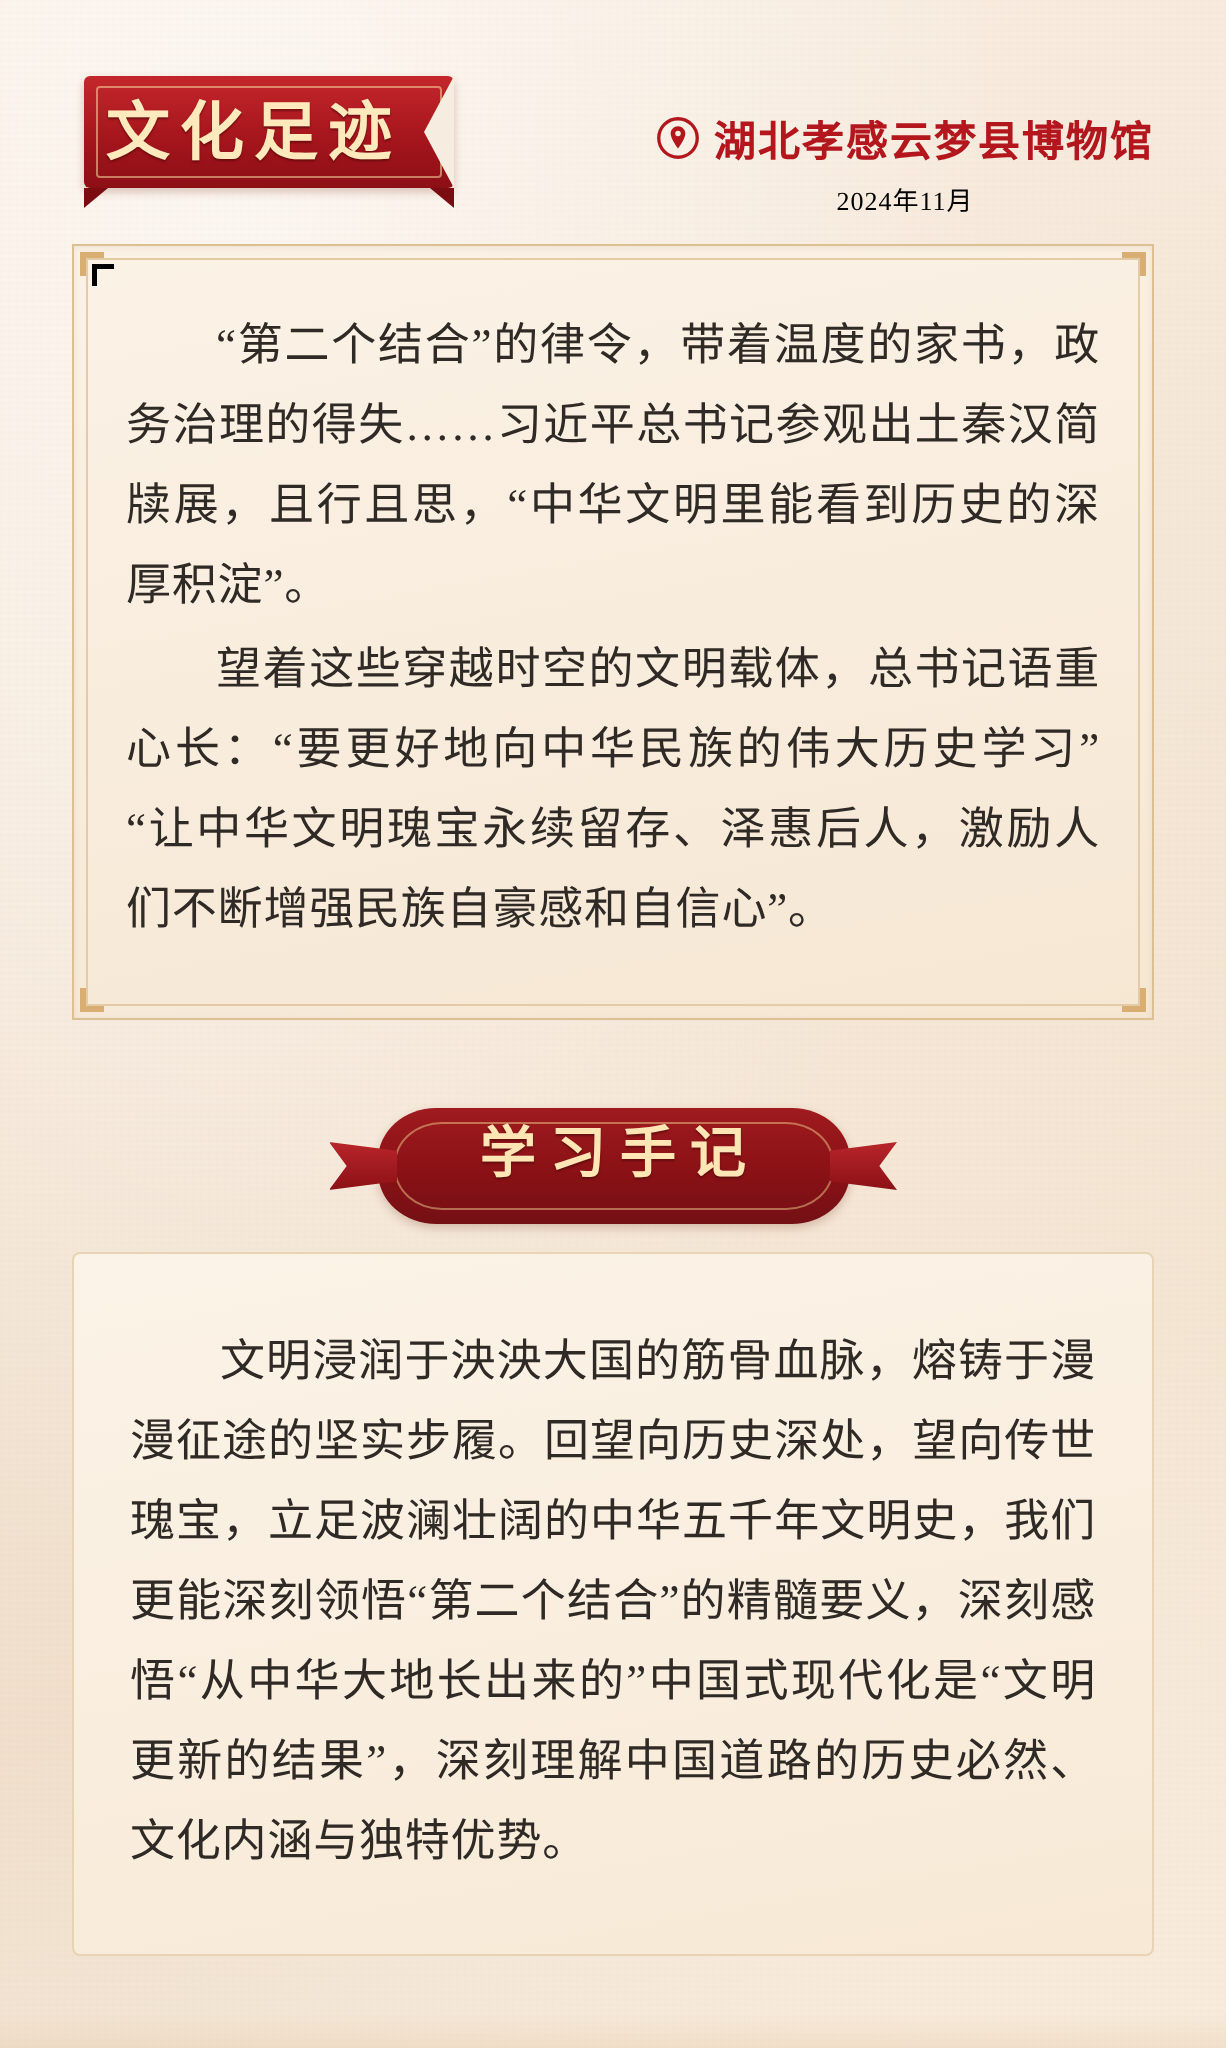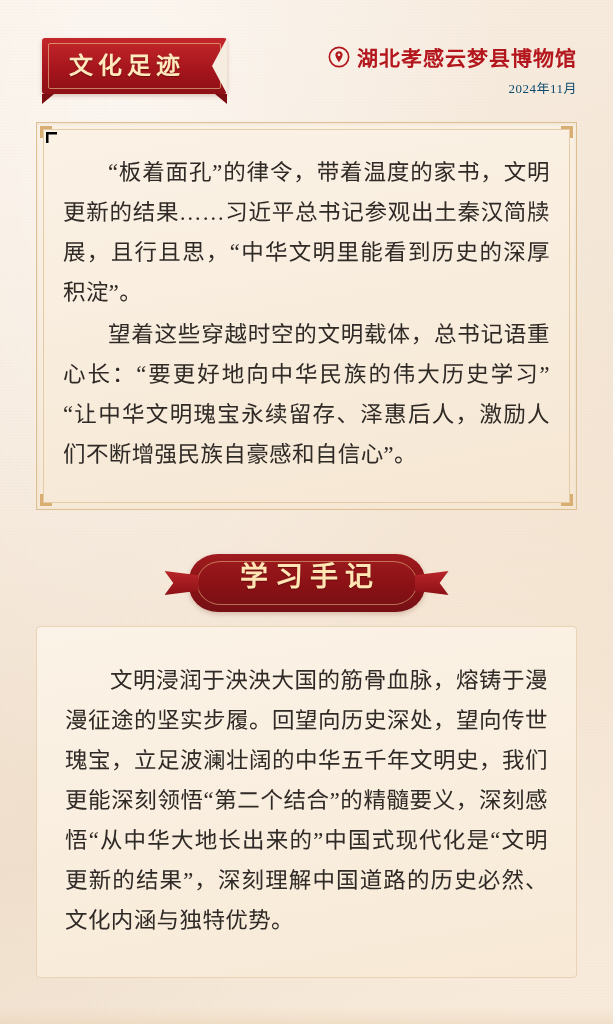--- a/index.html
+++ b/index.html
@@ -87,32 +87,32 @@
   .ribbon-tail-r { right: 0; clip-path: polygon(0 0, 100% 0, 100% 100%); }
 
   .ribbon-text {
     position: absolute;
     left: 0; top: 0;
     width: 170px;
     height: 56px;
     line-height: 56px;
     text-align: center;
     color: #ffe9bd;
-    font-size: 24px;
+    font-size: 32px;
     letter-spacing: 5px;
     font-weight: bold;
     font-family: "Liberation Serif", "DejaVu Serif", serif;
     text-shadow: 0 1px 1px rgba(90,10,10,0.7);
   }
 
   .museum {
     position: absolute;
     right: 36px;
-    top: 42px;
-    text-align: right;
+    top: 54px;
+    text-align: center;
   }
   .museum-line {
     display: flex;
     align-items: center;
     justify-content: flex-end;
     gap: 7px;
   }
   .pin-icon {
     width: 22px;
     height: 22px;
@@ -121,21 +121,21 @@
   }
   .museum-name {
     color: #b3161c;
     font-size: 21px;
     font-weight: bold;
     letter-spacing: 1px;
     white-space: nowrap;
   }
   .museum-date {
     margin-top: 6px;
-    color: #0c4a6e;
+    color: #000000;
     font-size: 13px;
     letter-spacing: 0.5px;
   }
 
   
   .frame-card {
     position: relative;
     margin: 4px 36px 0 36px;
     padding: 30px 26px 34px 26px;
     background: linear-gradient(170deg, #fbf2e6 0%, #f8ecdc 55%, #f6e7d3 100%);
@@ -281,21 +281,21 @@
     <svg viewBox="0 0 30 30" width="30" height="30">
         <path d="M1 13 L1 1 L13 1 L13 4 L4 4 L4 13 Z" fill="#d8ae73"></path>
       </svg>
   </span>
   <span class="corner br">
     <svg viewBox="0 0 30 30" width="30" height="30">
         <path d="M1 13 L1 1 L13 1 L13 4 L4 4 L4 13 Z" fill="#d8ae73"></path>
       </svg>
   </span>
 
-  <p class="body-text">“板着面孔”的律令，带着温度的家书，文明更新的结果……习近平总书记参观出土秦汉简牍展，且行且思，“中华文明里能看到历史的深厚积淀”。</p>
+  <p class="body-text">“第二个结合”的律令，带着温度的家书，政务治理的得失……习近平总书记参观出土秦汉简牍展，且行且思，“中华文明里能看到历史的深厚积淀”。</p>
   <p class="body-text">望着这些穿越时空的文明载体，总书记语重心长：“要更好地向中华民族的伟大历史学习”“让中华文明瑰宝永续留存、泽惠后人，激励人们不断增强民族自豪感和自信心”。</p>
 </div>
 
 <div class="plaque-wrap">
   <div class="plaque">
     <span class="plaque-wing left"></span>
     <span class="plaque-wing right"></span>
     <span class="plaque-text">学习手记</span>
   </div>
 </div>

